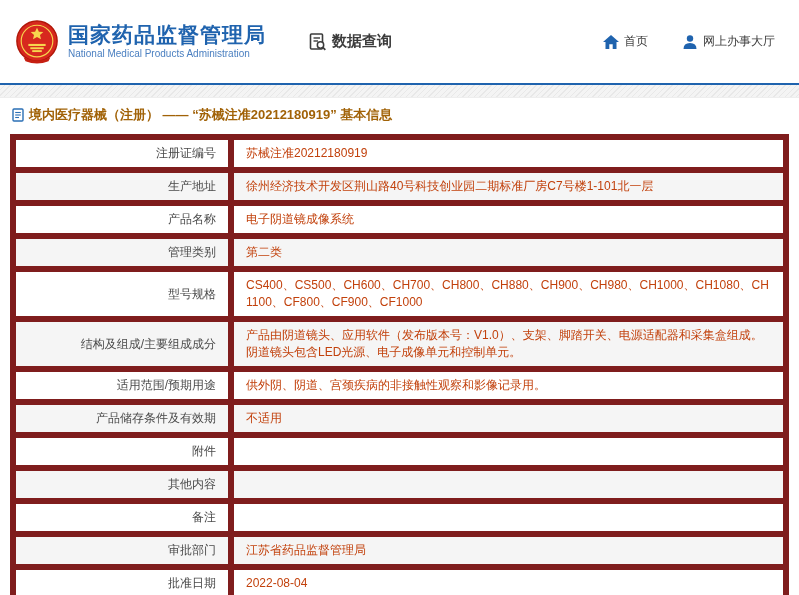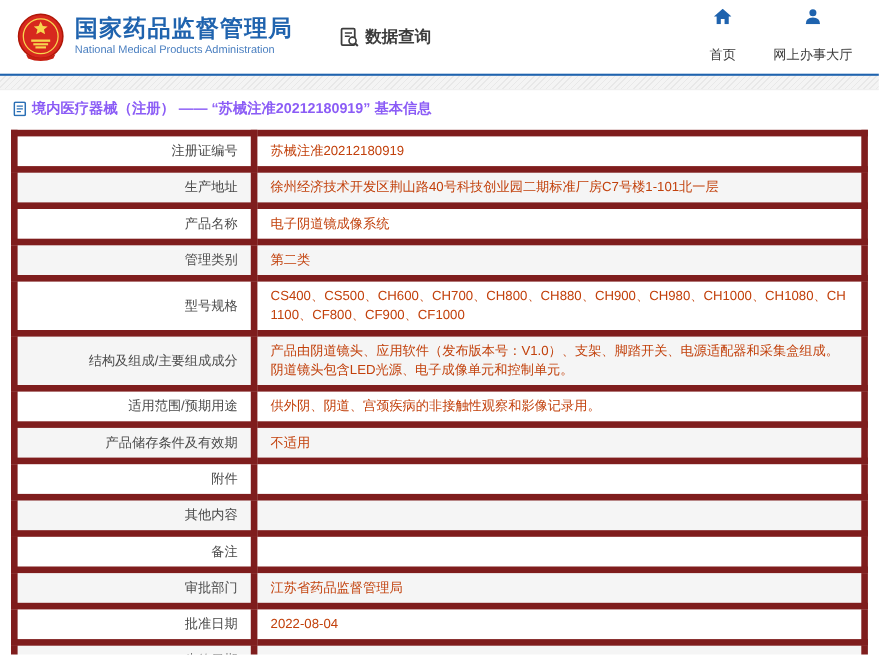--- a/index.html
+++ b/index.html
@@ -1,36 +1,36 @@
 <!DOCTYPE html>
 <html><head>
 <meta charset="utf-8">
 <style>
   * { margin:0; padding:0; box-sizing:border-box; }
   body { font-family:"Liberation Sans","DejaVu Sans",sans-serif; background:#fff; }
   .page { width:799px; height:595px; background:#fff; overflow:hidden; position:relative; }
 
   
-  .header { height:69px; background:#fff; border-bottom:2px solid #1f63ae; display:flex; align-items:center; padding:0 14px; }
+  .header { height:85px; background:#fff; border-bottom:2px solid #1f63ae; display:flex; align-items:center; padding:0 14px; }
   .logo-block { display:flex; align-items:center; cursor:pointer; }
   .emblem { width:46px; height:46px; flex:0 0 46px; }
   .logo-text { margin-left:8px; }
   .logo-title { color:#1f63ae; font-size:21px; font-weight:bold; letter-spacing:1px; line-height:24px; }
   .logo-sub { color:#4a7fc0; font-size:10px; line-height:14px; }
   .dq { display:flex; align-items:center; margin-left:42px; color:#3c3c3c; font-size:15px; font-weight:600; cursor:pointer; }
   .dq svg { margin-right:4px; }
   .nav-right { margin-left:auto; display:flex; gap:34px; padding-right:10px; }
-  .nav-item { display:flex; flex-direction:column; align-items:center; cursor:pointer; font-size:12px; color:#3c3c3c; gap:20px;justify-content:center; }
+  .nav-item { display:flex; flex-direction:row; align-items:center; cursor:pointer; font-size:12px; color:#3c3c3c; gap:5px;justify-content:center; }
   .nav-item svg { display:block; }
 
   
   .band { height:13px; background:repeating-linear-gradient(135deg,#f4f4f4 0 3px,#e8e8e8 3px 4px); border-bottom:1px solid #eee; }
 
   
-  .breadcrumb { display:flex; align-items:center; padding:8px 2px 6px 12px; font-size:13px; font-weight:600; color:#8b5cf6; }
+  .breadcrumb { display:flex; align-items:center; padding:8px 2px 6px 12px; font-size:13px; font-weight:600; color:#a16207; }
   .breadcrumb .bc-icon { margin-right:5px; display:flex; }
 
   
   .tbl-wrap { margin:4px 10px 0 10px; }
   table.info { width:100%; border-collapse:collapse; border:1px solid #d9d9d9; font-size:12px; }
   table.info td { border:6px solid #7f1d1d; padding:5px 12px; line-height:17px; vertical-align:middle; }
   td.label-cell { width:218px; text-align:right; color:#4a4a4a; white-space:nowrap; }
   td.value-cell { color:#c2410c; word-break:break-all; }
   tr:nth-child(even) td { background:#f5f5f5; }
   tr:nth-child(odd) td { background:#fff; }

